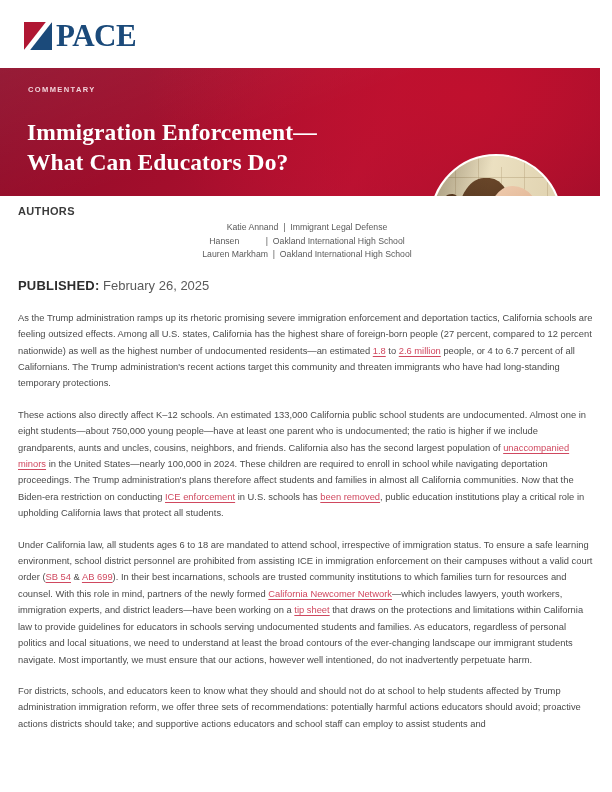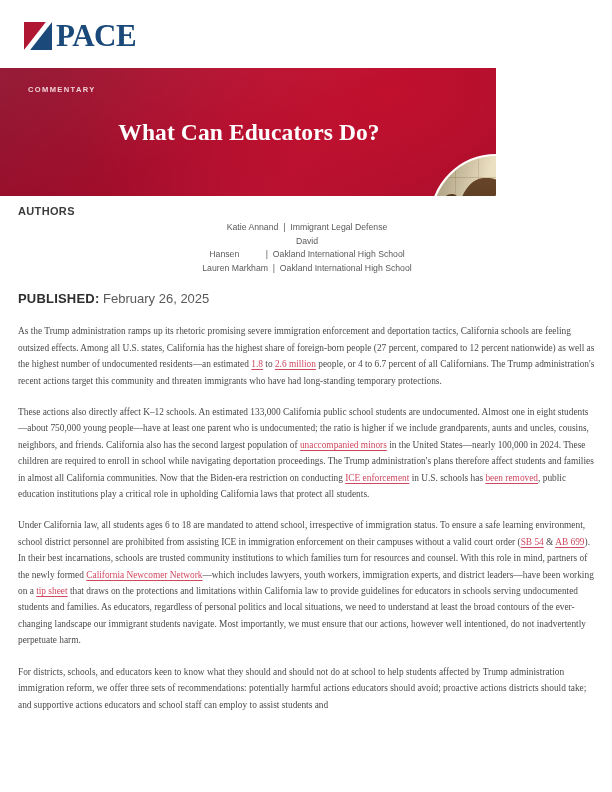--- a/index.html
+++ b/index.html
@@ -61,27 +61,26 @@
     font-size: 31px;
     letter-spacing: -0.5px;
     color: #1b4a7a;
     line-height: 28px;
   }
 
   
   .hero {
     position: absolute;
     left: 0; top: 68px;
-    width: 496px;
+    width: 600px;
     height: 128px;
     background:
       radial-gradient(ellipse 520px 300px at 78% 20%, #c0102e 0%, rgba(192,16,46,0) 62%),
       linear-gradient(118deg, #8e0b28 0%, #a30e2c 34%, #b81233 62%, #9b0d29 100%);
     overflow: hidden;
-    text-align: center;
   }
   .hero-sheen {
     position: absolute;
     left: 0; top: 0;
     width: 612px; height: 128px;
     background: linear-gradient(160deg, rgba(255,255,255,0.07) 0%, rgba(255,255,255,0) 45%);
     pointer-events: none;
   }
   .eyebrow {
     position: absolute;
@@ -96,21 +95,21 @@
     position: absolute;
     left: 27px;
     top: 33px;
     width: 400px;
     font-family: "Liberation Serif", serif;
     font-size: 23.5px;
     line-height: 30px;
     color: #ffffff;
     letter-spacing: 0.1px;
   }
-  .hero-title .l2 { display: block; margin-left: 44px; }
+  .hero-title .l2 { display: block; }
 
   
   .photo-wrap {
     position: absolute;
     left: 430px;
     top: 86px;
     width: 132px;
     height: 132px;
     border-radius: 50%;
     border: 2.5px solid #ffffff;
@@ -204,21 +203,20 @@
   }
   .body-copy {
     margin-top: 17px;
   }
   .para {
     font-size: 9.35px;
     line-height: 16.4px;
     color: #4b4b4b;
     margin: 0 0 15px 0;
     text-align: left;
-    font-family: Liberation Serif, serif;
   }
   .para:last-child { margin-bottom: 16px; }
   a.lnk {
     color: #d0485f;
     text-decoration: underline;
     text-decoration-color: #d0485f;
     text-underline-offset: 1.5px;
   }
 </style>
 </head>
@@ -234,20 +232,21 @@
     <span class="logo-word">PACE</span>
   </div>
 </div>
 
 <div class="hero">
   <div class="hero-sheen"></div>
 
   <div class="eyebrow">COMMENTARY</div>
 
   <h1 class="hero-title">
+    <span class="l1">Immigration Enforcement—</span>
     <span class="l2">What Can Educators Do?</span>
   </h1>
 
   <div class="photo-wrap">
     <div class="photo">
       <span class="brick"></span>
       <span class="brick2"></span>
 
       <span class="brick-shade"></span>
       <span class="hair-back"></span>
@@ -259,21 +258,20 @@
     </div>
   </div>
 </div>
 
 <div class="content">
 
   <div class="section-label">AUTHORS</div>
 
   <div>
     <div class="author-line">Katie Annand  |  Immigrant Legal Defense</div>
-    <div class="author-line">David</div>
     <div class="author-line">Hansen           |  Oakland International High School</div>
     <div class="author-line">Lauren Markham  |  Oakland International High School</div>
   </div>
 
   <div class="published">
     <b>PUBLISHED:</b>
     <span>February 26, 2025</span>
   </div>
 
   <div class="body-copy">

